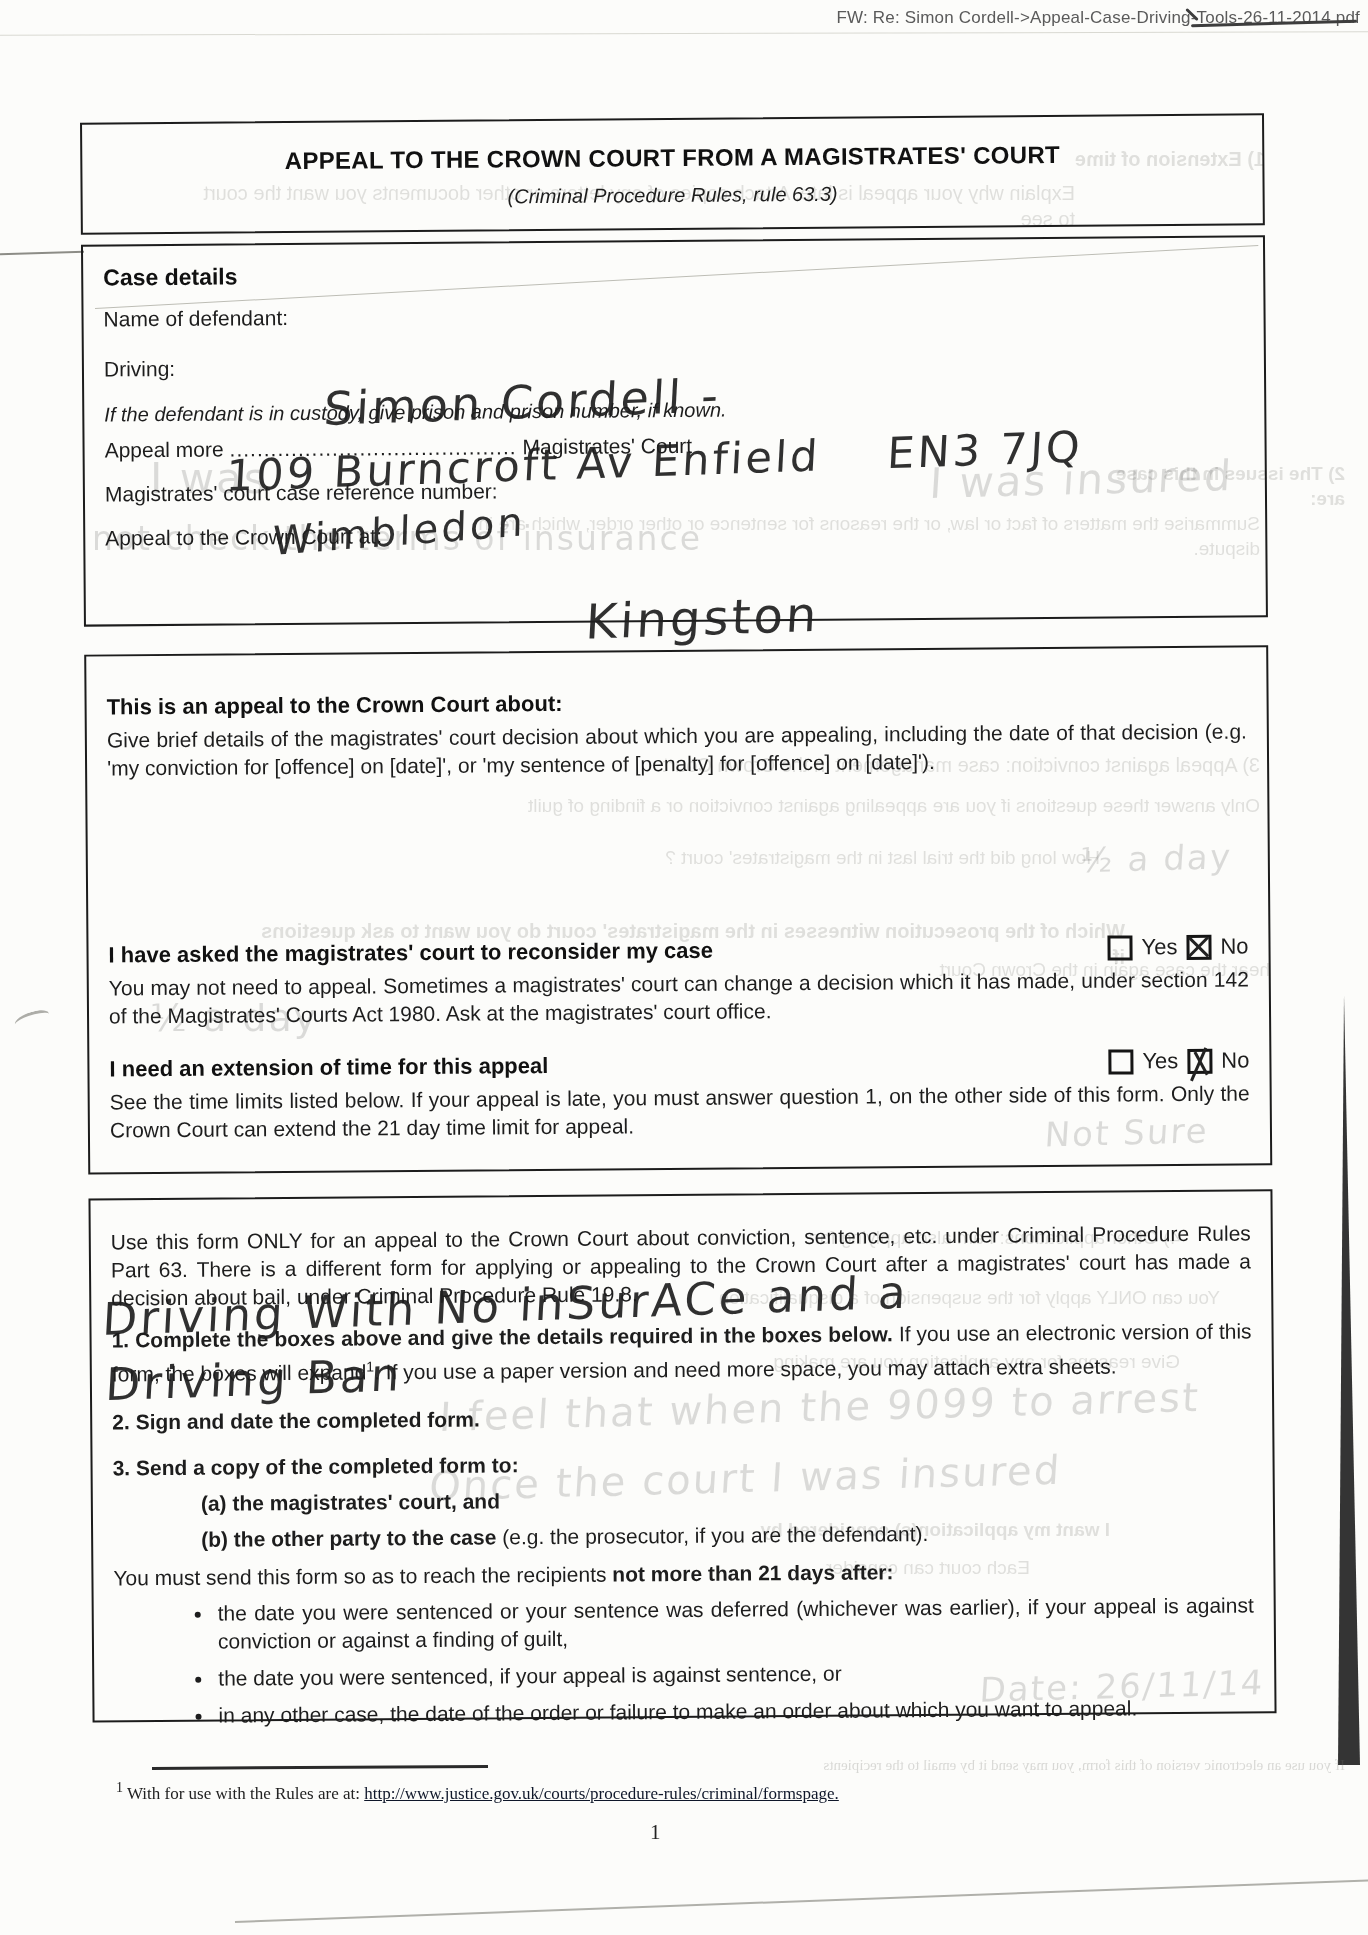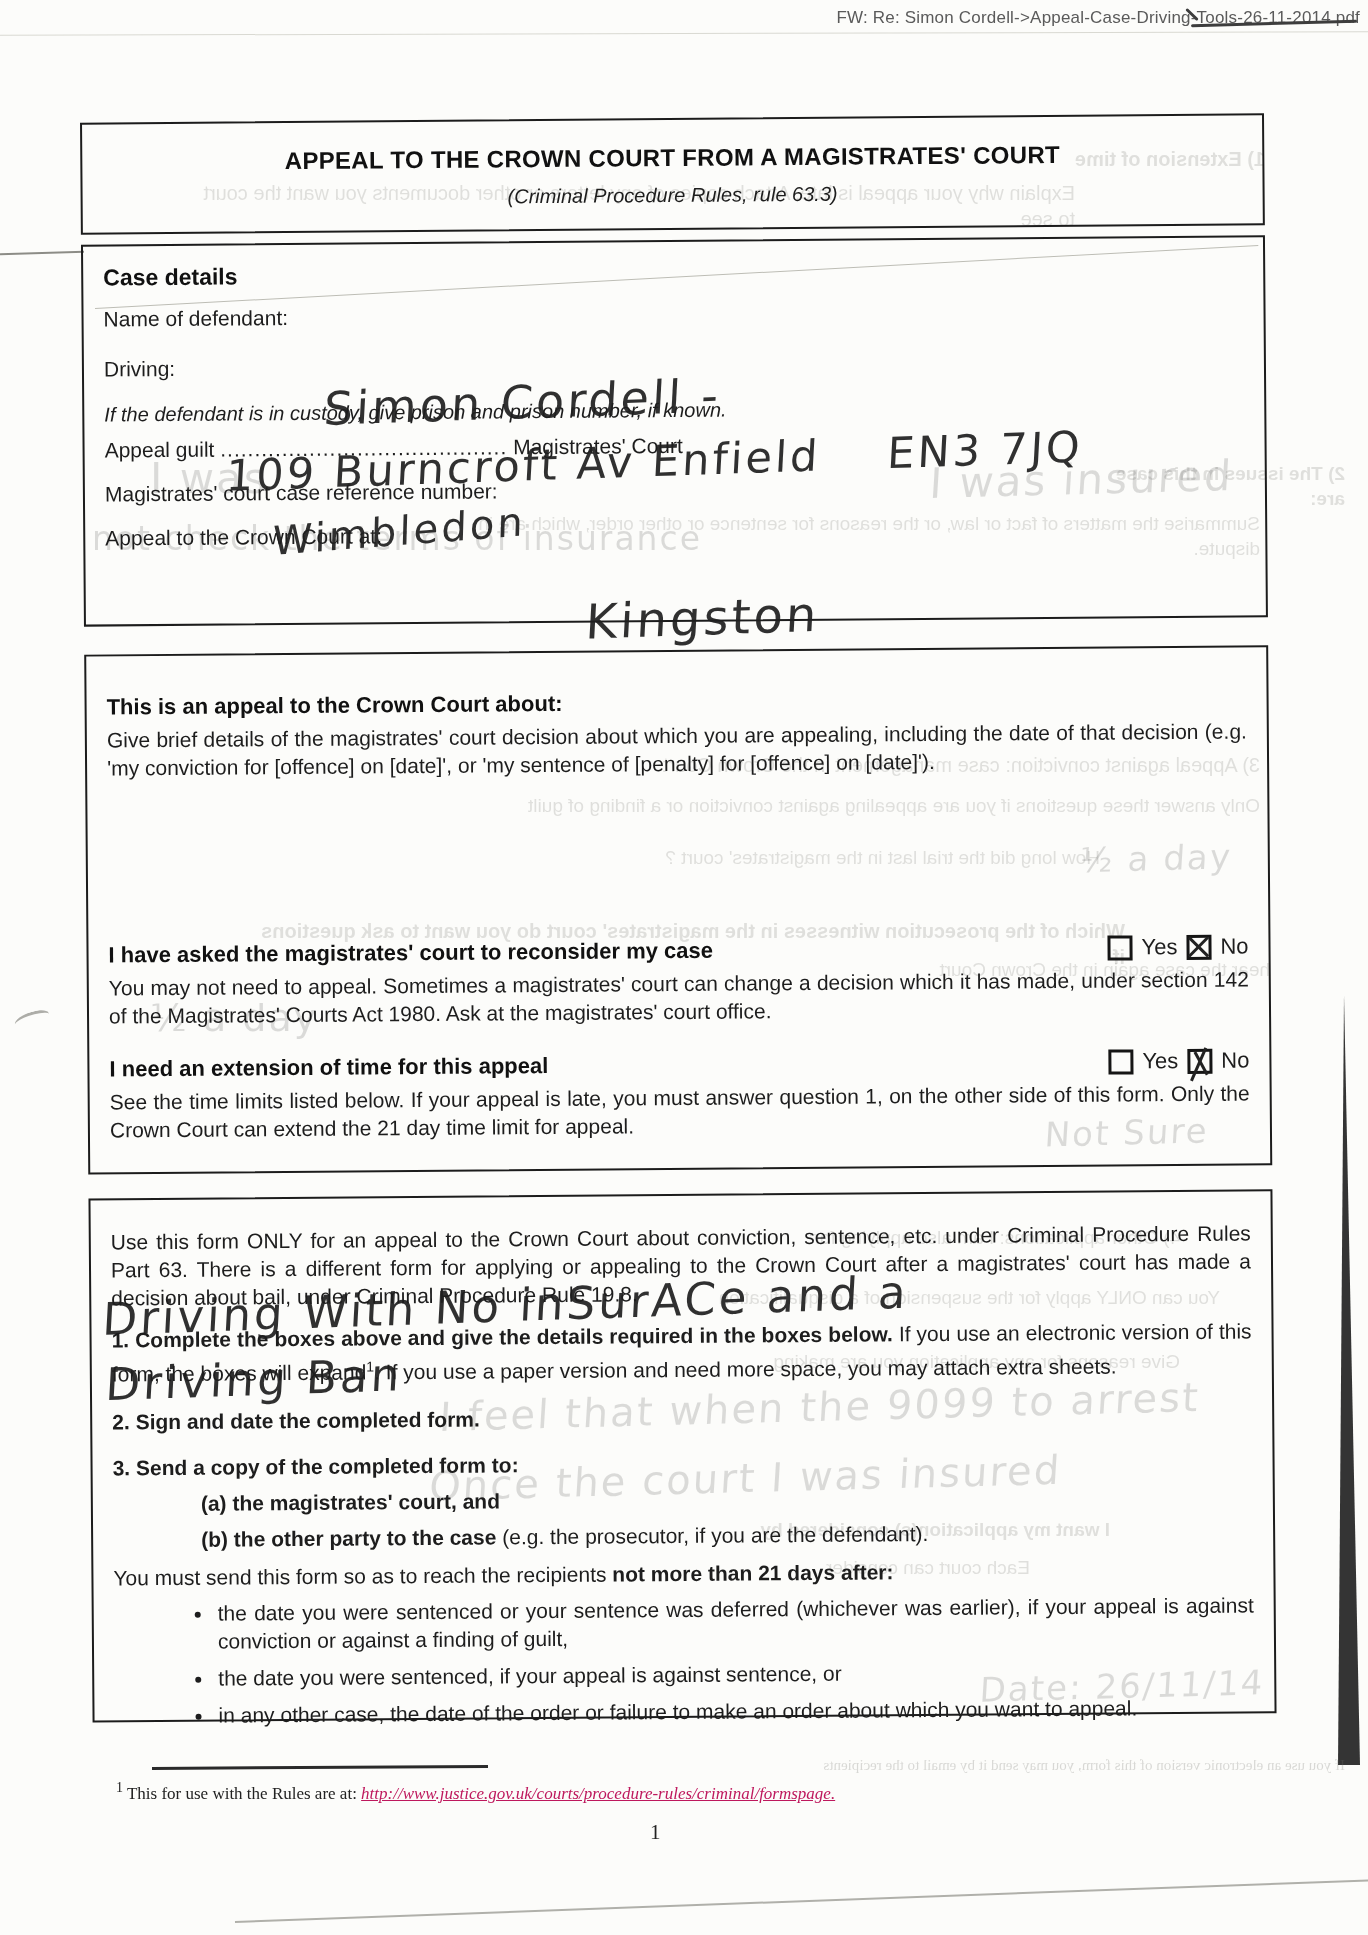--- a/index.html
+++ b/index.html
@@ -76,21 +76,21 @@
   .pstep3{margin-top:18px !important;font-weight:bold;}
   .psub{margin-top:8px !important;margin-left:88px !important;}
   .psend{margin-top:10px !important;}
   .bold{font-weight:bold;}
   ul.bullets{margin:8px 0 0 0;padding-left:100px;}
   ul.bullets li{line-height:28px;margin-bottom:9px;text-align:justify;padding-left:4px;}
   sup{font-size:14px;}
   
   .footnote-rule{position:absolute;left:152px;top:1766px;width:336px;height:2.5px;background:#2a2a2a;transform:rotate(-.3deg);}
   .footnote{position:absolute;left:116px;top:1780px;font-family:"Liberation Serif",serif;font-size:17px;color:#222;}
-  .footnote a{color:#be185d;font-style:italic;}
+  .footnote a{color:#0f172a;}
   .pagenum{position:absolute;left:650px;top:1820px;font-family:"Liberation Serif",serif;font-size:21px;color:#222;}
 </style>
 </head>
 <body>
 
 <div class="page">
 
   <div class="filename">FW: Re: Simon Cordell-&gt;Appeal-Case-Driving-Tools-26-11-2014.pdf</div>
   <div class="strike-a"></div>
   <div class="strike-b"></div>
@@ -139,21 +139,21 @@
     <div class="fbox box-case">
       <div class="section-label">Case details</div>
       <div class="row row-name">
         <span>Name of defendant:</span>
       </div>
       <div class="row row-address">
         <span>Driving:</span>
       </div>
       <div class="row row-custody">If the defendant is in custody, give prison and prison number, if known.</div>
       <div class="row row-appealfrom">
-        <span>Appeal guilt</span>
+        <span>Appeal more</span>
         <span class="dots">..........................................</span>
         <span>Magistrates' Court</span>
       </div>
       <div class="row row-caseref">Magistrates' court case reference number:</div>
       <div class="row row-crown">Appeal to the Crown Court at:</div>
 
       <div class="hw hw-name">Simon Cordell -</div>
       <div class="hw hw-address">109 Burncroft Av Enfield    EN3 7JQ</div>
       <div class="hw hw-wimbledon">Wimbledon</div>
       <div class="hw hw-kingston">Kingston</div>
@@ -201,16 +201,16 @@
       <p class="psend"><span>You must send this form so as to reach the recipients </span><span class="bold">not more than 21 days after:</span></p>
       <ul class="bullets">
         <li>the date you were sentenced or your sentence was deferred (whichever was earlier), if your appeal is against conviction or against a finding of guilt,</li>
         <li>the date you were sentenced, if your appeal is against sentence, or</li>
         <li>in any other case, the date of the order or failure to make an order about which you want to appeal.</li>
       </ul>
     </div>
   </div>
 
   <div class="footnote-rule"></div>
-  <div class="footnote"><sup>1</sup><span> This for use with the Rules are at: </span><a href="#">http://www.justice.gov.uk/courts/procedure-rules/criminal/formspage.</a></div>
+  <div class="footnote"><sup>1</sup><span> With for use with the Rules are at: </span><a href="#">http://www.justice.gov.uk/courts/procedure-rules/criminal/formspage.</a></div>
   <div class="pagenum">1</div>
 
 </div>
 
 </body></html>

